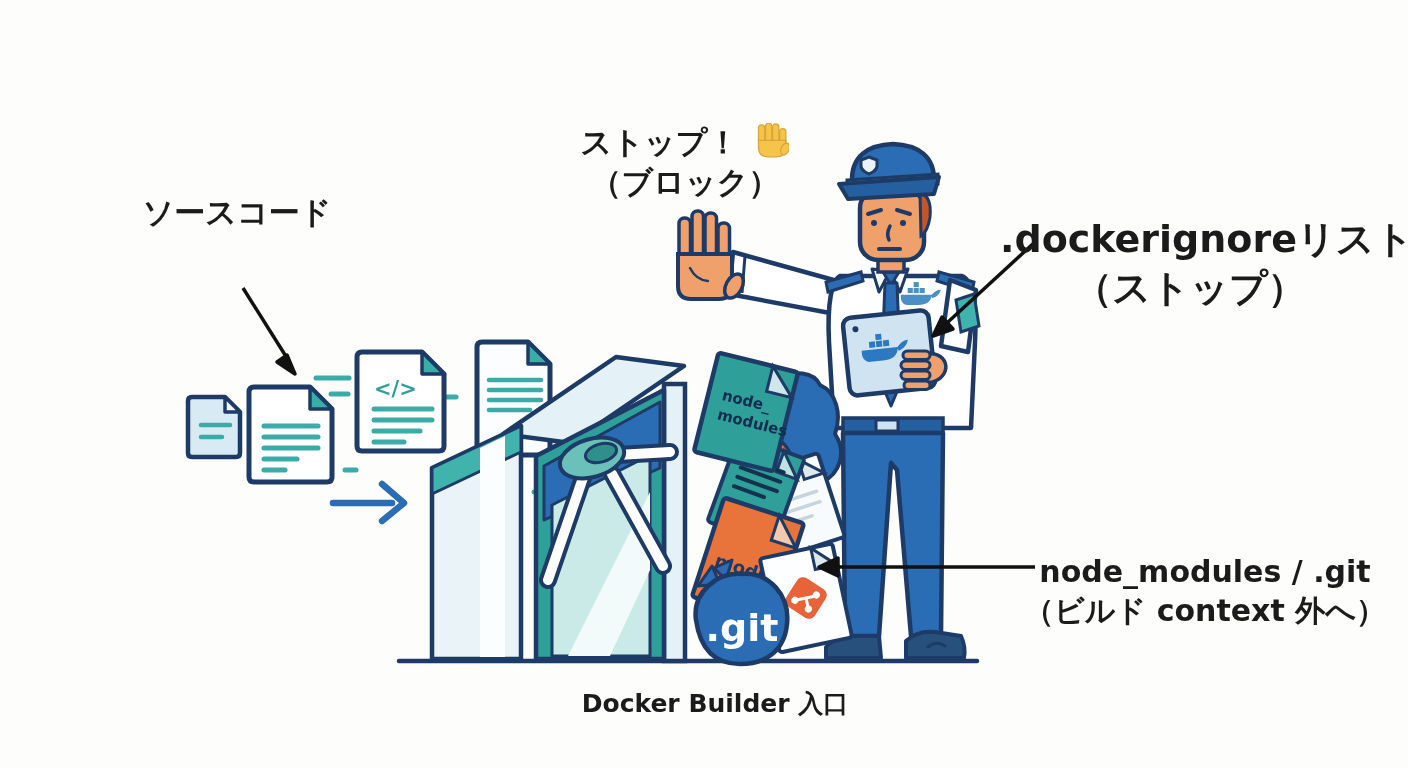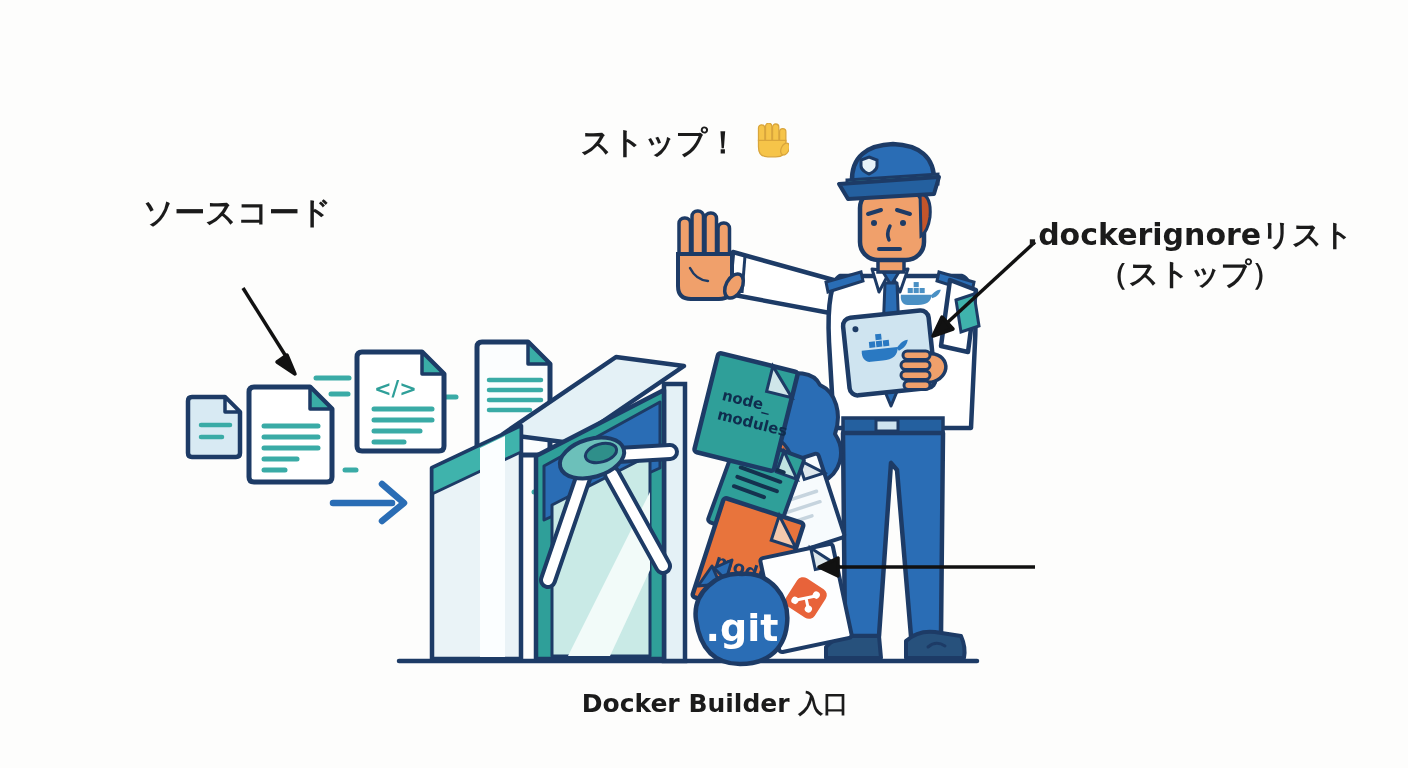--- a/index.html
+++ b/index.html
@@ -9,21 +9,21 @@
   }
   #scene{position:absolute;left:0;top:0;}
   .label{
     position:absolute;font-weight:bold;color:#1b1b1b;text-align:center;
     line-height:1.3;white-space:nowrap;
   }
   .lrow{display:flex;align-items:center;justify-content:center;gap:15px;}
   .hand-icon{display:inline-block;width:36px;height:38px;}
   #stop-label{left:525px;top:122px;width:320px;font-size:31px;}
   #source-label{left:62px;top:192px;width:350px;font-size:31px;}
-  #dockerignore-label{left:1000px;top:215px;width:380px;font-size:30px;}
+  #dockerignore-label{left:1000px;top:215px;width:380px;font-size:38px;}
   #excluded-label{left:1020px;top:552px;width:370px;font-size:30px;}
   #builder-caption{left:515px;top:688px;width:400px;font-size:25px;}
   .svgtext{font-family:"DejaVu Sans",sans-serif;font-weight:bold;}
 </style>
 </head>
 <body>
 
 <div id="canvas">
 
   <svg id="scene" width="1408" height="768" viewBox="0 0 1408 768">
@@ -295,26 +295,31 @@
             <rect x="7" y="2" width="8" height="24" rx="4"></rect>
             <rect x="16" y="0" width="8" height="28" rx="4"></rect>
             <rect x="25" y="1" width="8" height="26" rx="4"></rect>
             <rect x="34" y="7" width="8" height="19" rx="4"></rect>
             <path d="M7,22 h35 v9 q0,12 -13,12 h-10 q-12,0 -12,-13 Z"></path>
             <ellipse cx="41" cy="33" rx="5" ry="8" transform="rotate(25 41 33)"></ellipse>
           </g>
         </svg>
       </span>
     </div>
+    <div>（ブロック）</div>
   </div>
 
   <div class="label" id="source-label">
     <div>ソースコード</div>
   </div>
 
   <div class="label" id="dockerignore-label">
     <div>.dockerignoreリスト</div>
     <div>（ストップ）</div>
   </div>
 
+  <div class="label" id="excluded-label">
+    <div>node_modules / .git</div>
+    <div>（ビルド context 外へ）</div>
+  </div>
 
   <div class="label" id="builder-caption">Docker Builder 入口</div>
 </div>
 
 </body></html>

